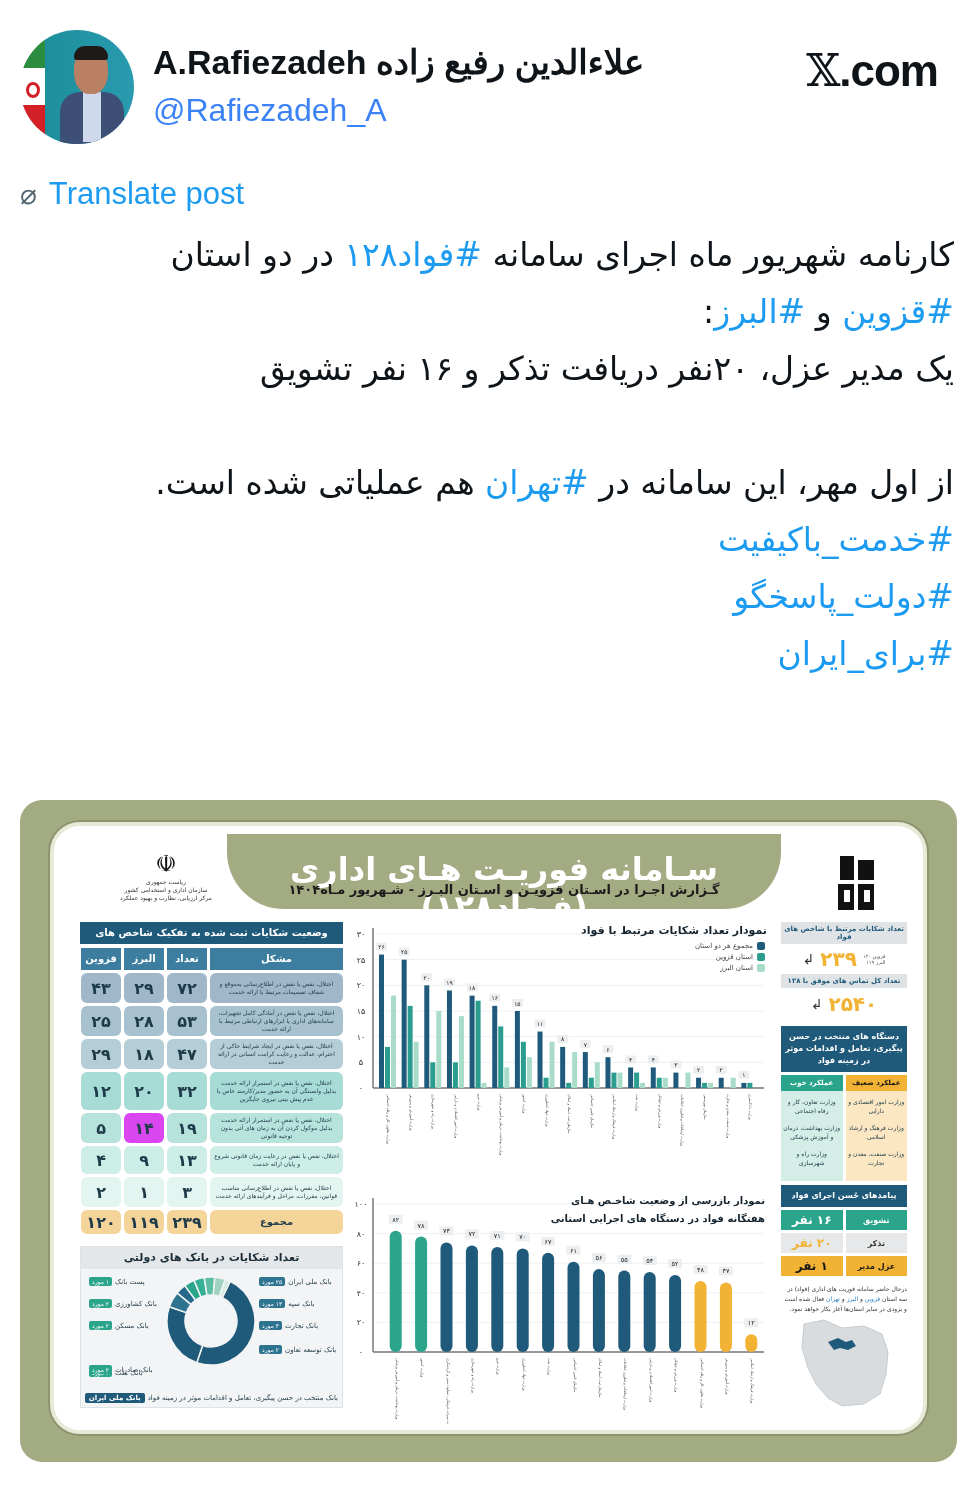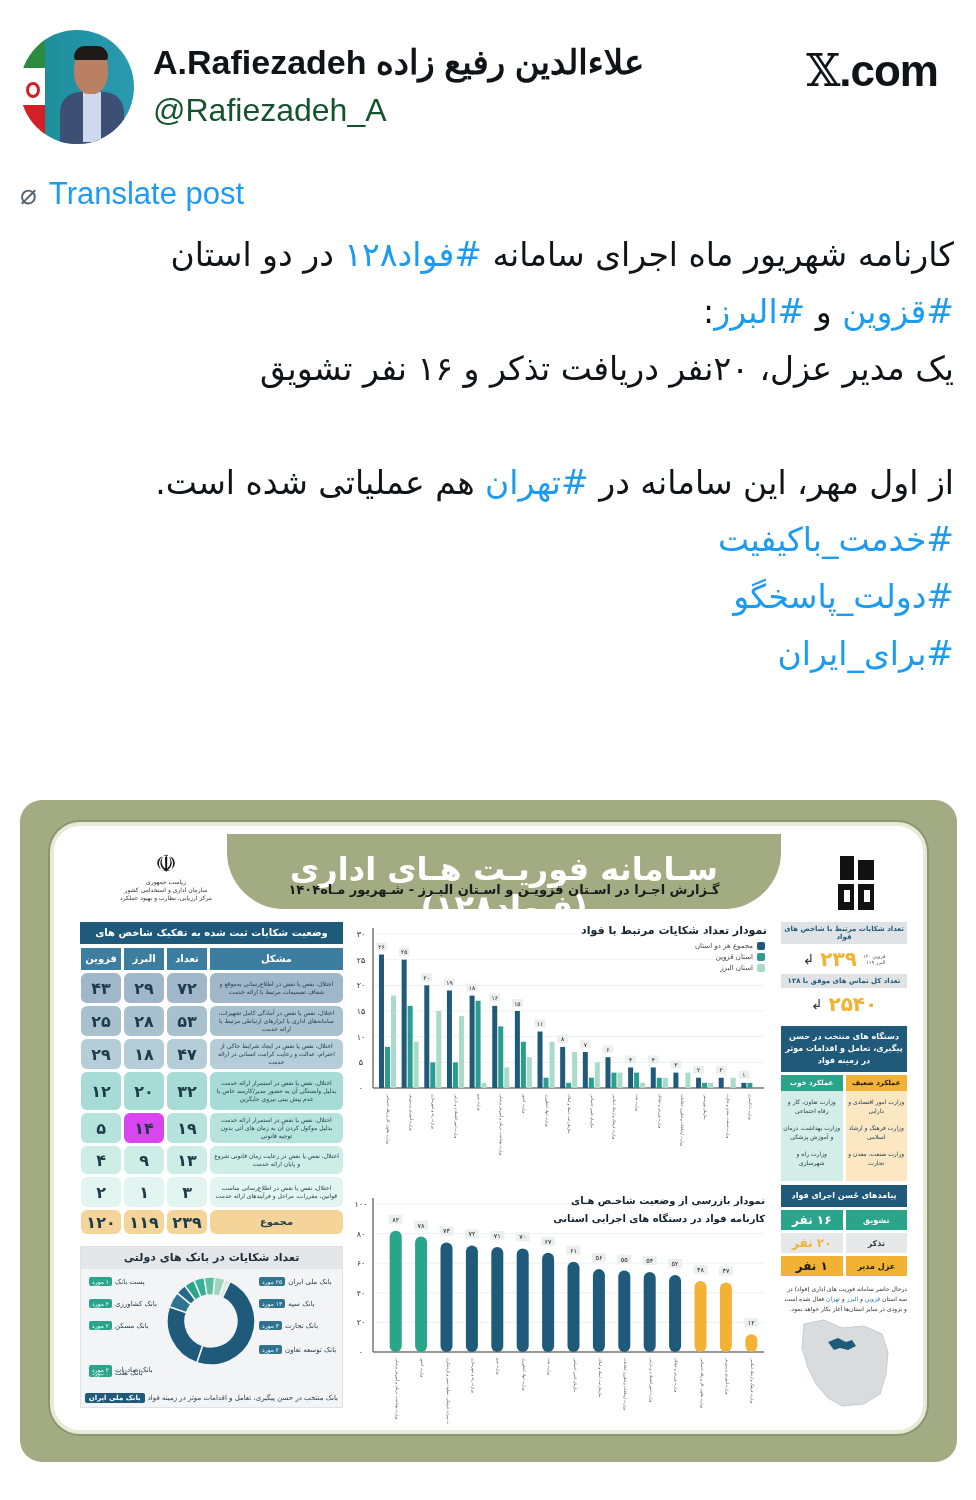--- a/index.html
+++ b/index.html
@@ -11,21 +11,21 @@
   .avatar { position: absolute; left: 20px; top: 30px; width: 114px; height: 114px; border-radius: 50%;
             background: linear-gradient(90deg, #f4f4f4 0%, #f4f4f4 22%, #1d8f9c 22%, #2a9ab0 100%); overflow: hidden; }
   .avatar .flag-g { position:absolute; left:0; top:0; width:25px; height:114px; background: linear-gradient(#2b8b3f 0 33%, #ffffff 33% 66%, #d32027 66% 100%); }
   .avatar .emblem { position:absolute; left:6px; top:52px; width:14px; height:16px; border-radius:50%; border:3px solid #d32027; }
   .avatar .person-body { position:absolute; left:40px; top:62px; width:64px; height:60px; background:#3d4f74; border-radius: 20px 20px 0 0; }
   .avatar .person-shirt { position:absolute; left:63px; top:62px; width:18px; height:50px; background:#cfd9ee; }
   .avatar .person-head { position:absolute; left:54px; top:18px; width:34px; height:46px; background:#b98063; border-radius:45%; }
   .avatar .person-hair { position:absolute; left:54px; top:16px; width:34px; height:14px; background:#1e1a18; border-radius: 14px 14px 4px 4px; }
 
   .name { position: absolute; left: 153px; top: 42px; font-family: "Liberation Sans", sans-serif; font-weight: 700; font-size: 34px; color: #0f1419; white-space: nowrap; }
-  .handle { position: absolute; left: 153px; top: 92px; font-family: "Liberation Sans", sans-serif; font-size: 32px; color: #14532d; }
+  .handle { position: absolute; left: 153px; top: 92px; font-family: "Liberation Sans", sans-serif; font-size: 32px; color: #3b82f6; }
   .xcom { position: absolute; right: 38px; top: 45px; font-family: "Liberation Sans", sans-serif; font-weight: 700; font-size: 44px; color: #0f1419; letter-spacing: -1px; }
   .xcom .xglyph { font-family: "DejaVu Serif", serif; font-weight: 400; }
 
   .translate { position: absolute; left: 20px; top: 176px; font-family: "Liberation Sans", sans-serif; font-size: 31px; color: #1d9bf0; display:flex; align-items:center; gap: 12px; }
   .translate .tr-icon { color: #536471; font-size: 28px; }
 
   
   .tweet { position: absolute; left: 30px; right: 22px; top: 226px; direction: rtl; text-align: right;
            font-family: "DejaVu Sans", sans-serif; font-size: 33px; line-height: 57px; color: #0f1419; }
   .tweet .line { white-space: nowrap; }
@@ -472,21 +472,21 @@
           <rect x="369.9" y="82.44" width="14" height="9" fill="#eceef0"></rect>
           <text x="376.9" y="89.44" font-size="6.5" text-anchor="middle" fill="#222">۴۷</text>
           <text x="376.9" y="174" font-size="3.6" fill="#555" transform="rotate(90 376.9 174)">وزارت آموزش و پرورش</text>
           <rect x="396.29999999999995" y="150.24" width="12" height="17.75999999999999" rx="6" fill="#f2b233"></rect>
           <rect x="395.29999999999995" y="134.24" width="14" height="9" fill="#eceef0"></rect>
           <text x="402.29999999999995" y="141.24" font-size="6.5" text-anchor="middle" fill="#222">۱۲</text>
           <text x="402.29999999999995" y="174" font-size="3.6" fill="#555" transform="rotate(90 402.29999999999995 174)">وزارت فرهنگ و ارشاد اسلامی</text>
         </svg>
       <div class="chart-title" style="right:4px; top:8px; font-size:10px; line-height:18px;">
         <div>نمودار بازرسی از وضعیت شاخـص هـای</div>
-        <div>کارنامه فواد در دستگاه های اجرایی استانی</div>
+        <div>هفتگانه فواد در دستگاه های اجرایی استانی</div>
       </div>
     </div>
 
     <div class="rcol">
       <div class="rbox-title">تعداد شکایات مرتبط با شاخص های فواد</div>
       <div style="display:flex; align-items:center; justify-content:center; gap:6px; height:30px;">
         <div class="small-meta">
           <div>قزوین ۱۲۰</div>
           <div>البرز ۱۱۹</div>
         </div>

